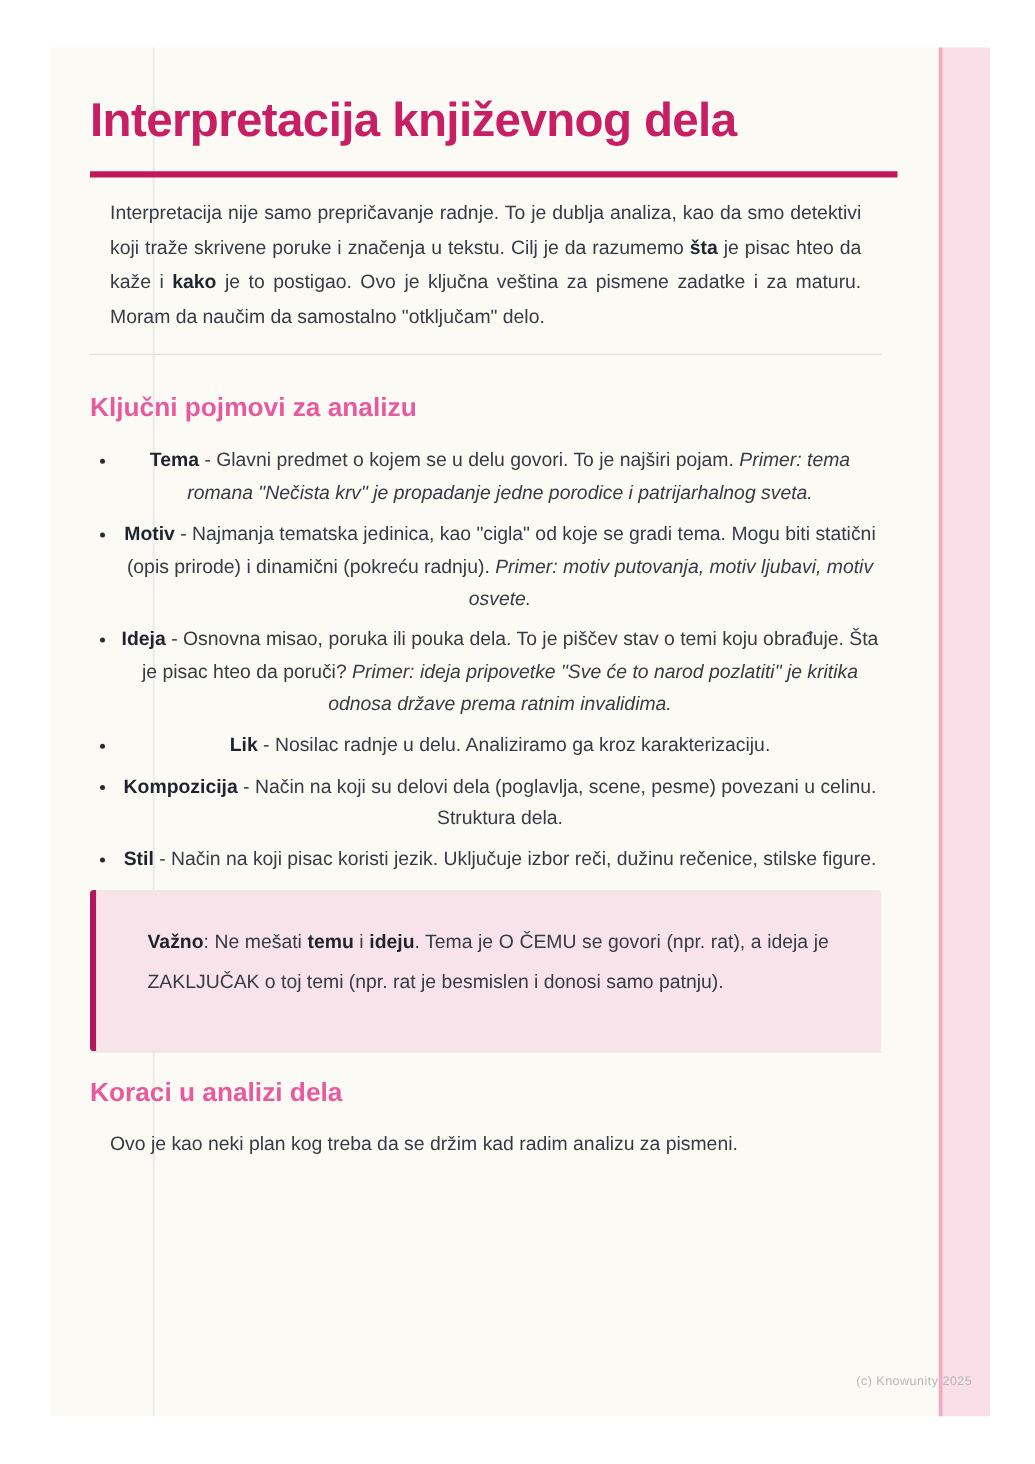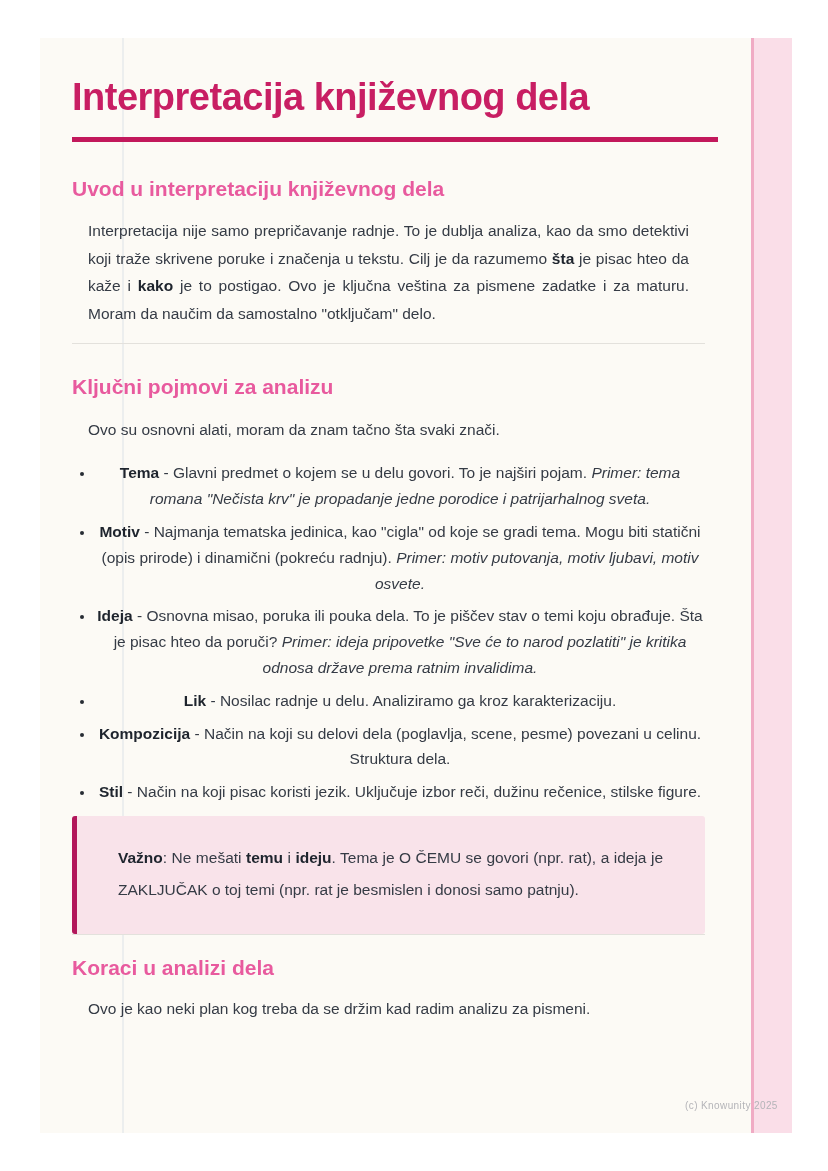--- a/index.html
+++ b/index.html
@@ -51,46 +51,44 @@
   ul.terms{margin:16px 0 0;padding-left:23px;list-style:disc;}
   ul.terms li{
     font-size:15.5px;line-height:25.8px;margin-bottom:7px;text-align:center;
   }
   ul.terms li::marker{color:#272c33;font-size:14px;}
   .b{font-weight:700;color:var(--strong,#1e242d);}
   .i{font-style:italic;}
   .callout{
     margin-top:11px;background:var(--callout-bg,#f9e3ea);
     border-left:5px solid var(--callout-border,#b2175b);
-    border-radius:3px;padding:10px 26px 12px 25px;
+    border-radius:3px;padding:10px 26px 23px 25px;
   }
   .callout p{text-align:justify;line-height:32px;}
   .watermark{
     position:absolute;left:645px;top:1062px;z-index:3;
     font-size:10px;letter-spacing:.4px;color:var(--watermark,#b4b4b8);
   }
 </style>
 </head>
 <body>
 
 <div class="page">
   <div class="fold"></div>
   <div class="stripe"></div>
 
   <div class="content">
     <h1>Interpretacija književnog dela</h1>
     <div class="title-rule"></div>
 
-    <h2 class="h2-uvod">Uvod u interpretaciju književnog dela</h2>
     <p class="p-uvod"><span>Interpretacija nije samo prepričavanje radnje. To je dublja analiza, kao da smo detektivi koji traže skrivene poruke i značenja u tekstu. Cilj je da razumemo </span><span class="b">šta</span><span> je pisac hteo da kaže i </span><span class="b">kako</span><span> je to postigao. Ovo je ključna veština za pismene zadatke i za maturu. Moram da naučim da samostalno "otključam" delo.</span></p>
 
     <hr class="divider divider-1">
 
     <h2 class="h2-pojmovi">Ključni pojmovi za analizu</h2>
-    <p class="p-pojmovi">Ovo su osnovni alati, moram da znam tačno šta svaki znači.</p>
 
     <ul class="terms">
       <li><span class="b">Tema</span><span> - Glavni predmet o kojem se u delu govori. To je najširi pojam. </span><span class="i">Primer: tema romana "Nečista krv" je propadanje jedne porodice i patrijarhalnog sveta.</span></li>
       <li><span class="b">Motiv</span><span> - Najmanja tematska jedinica, kao "cigla" od koje se gradi tema. Mogu biti statični (opis prirode) i dinamični (pokreću radnju). </span><span class="i">Primer: motiv putovanja, motiv ljubavi, motiv osvete.</span></li>
       <li><span class="b">Ideja</span><span> - Osnovna misao, poruka ili pouka dela. To je piščev stav o temi koju obrađuje. Šta je pisac hteo da poruči? </span><span class="i">Primer: ideja pripovetke "Sve će to narod pozlatiti" je kritika odnosa države prema ratnim invalidima.</span></li>
       <li><span class="b">Lik</span><span> - Nosilac radnje u delu. Analiziramo ga kroz karakterizaciju.</span></li>
       <li><span class="b">Kompozicija</span><span> - Način na koji su delovi dela (poglavlja, scene, pesme) povezani u celinu. Struktura dela.</span></li>
       <li><span class="b">Stil</span><span> - Način na koji pisac koristi jezik. Uključuje izbor reči, dužinu rečenice, stilske figure.</span></li>
     </ul>
 

